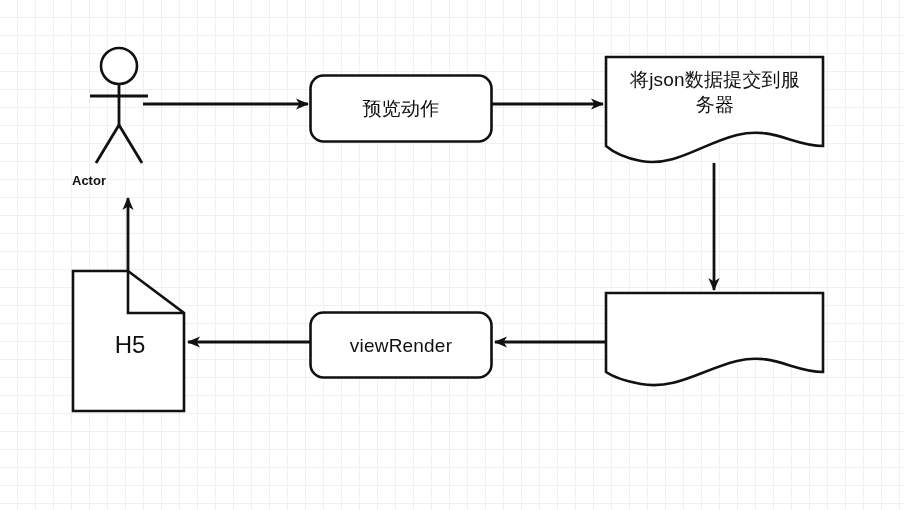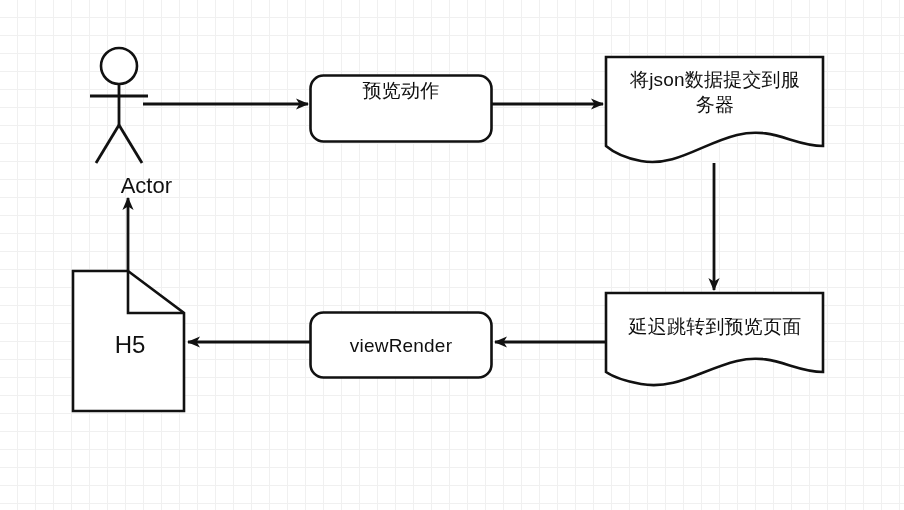--- a/index.html
+++ b/index.html
@@ -44,23 +44,24 @@
     line-height: 1.32;
     letter-spacing: 0.2px;
     pointer-events: none;
     white-space: pre-line;
   }
   .actor-caption {
     position: absolute;
     left: 72px;
     top: 173px;
     width: 100px;
-    text-align: right;
-    font-size: 22px;
+    text-align: left;
+    font-size: 13px;
     color: #111111;
+    font-weight: bold;
   }
   .h5-caption {
     position: absolute;
     left: 78px;
     top: 331px;
     width: 104px;
     text-align: center;
     font-size: 24px;
     color: #111111;
   }
@@ -106,24 +107,23 @@
 
     <line x1="605" y1="342" x2="495" y2="342" stroke="#111111" stroke-width="2.8" marker-end="url(#arrowEnd)"></line>
 
     <line x1="310" y1="342" x2="188" y2="342" stroke="#111111" stroke-width="2.8" marker-end="url(#arrowEnd)"></line>
 
     <line x1="128" y1="271" x2="128" y2="198" stroke="#111111" stroke-width="2.8" marker-end="url(#arrowEnd)"></line>
   </svg>
 
   <div class="actor-caption">Actor</div>
 
-  <div class="node-label" style="left:310px; top:57px; width:182px; height:67px;">预览动作</div>
+  <div class="node-label" style="left:310px; top:75px; width:182px; height:67px;">预览动作</div>
 
   <div class="node-label" style="left:613px; top:58px; width:204px; height:84px; align-items:flex-start; padding-top:9px; box-sizing:border-box;">将json数据提交到服
 务器</div>
 
-  <div class="node-label" style="left:610px; top:296px; width:210px; height:62px;">延迟跳转到预览页面</div>
 
   <div class="node-label" style="left:310px; top:312px; width:182px; height:68px;">viewRender</div>
 
   <div class="h5-caption">H5</div>
 
 </div>
 
 </body></html>

